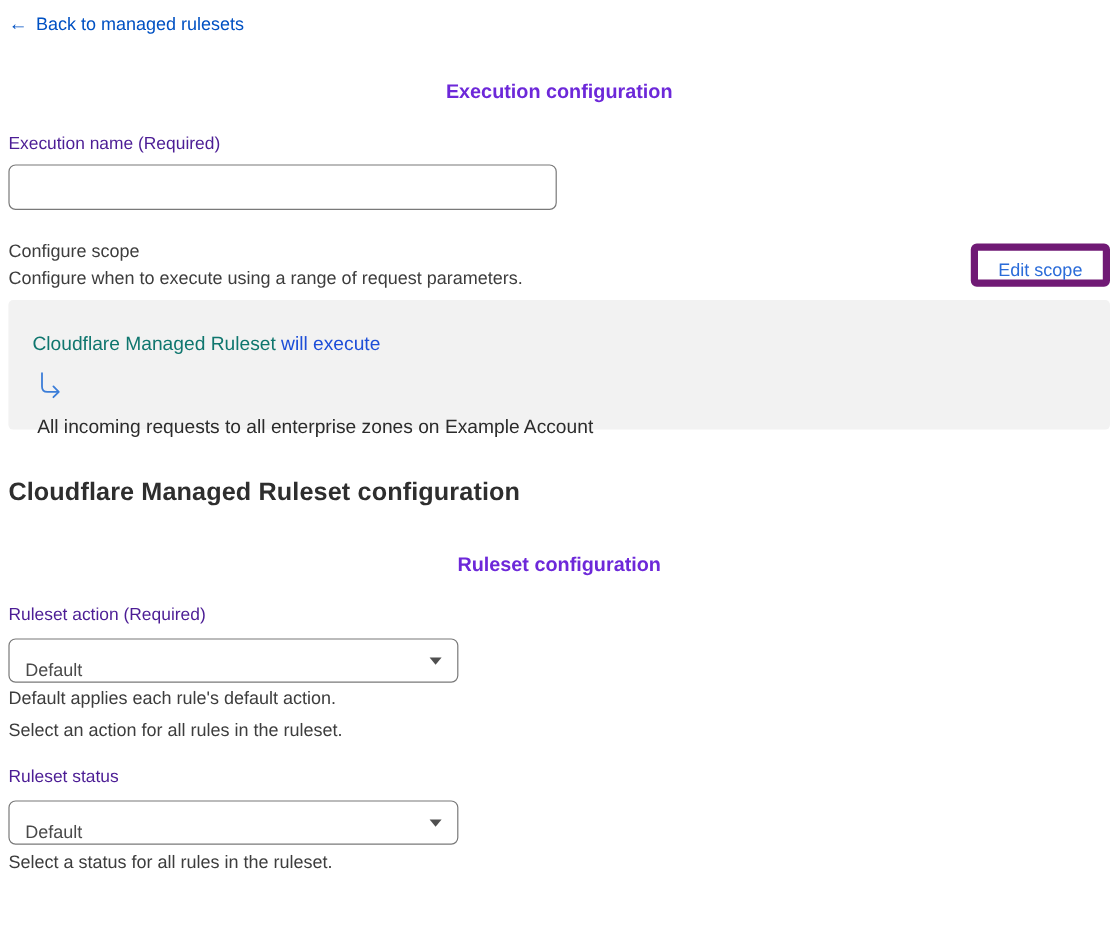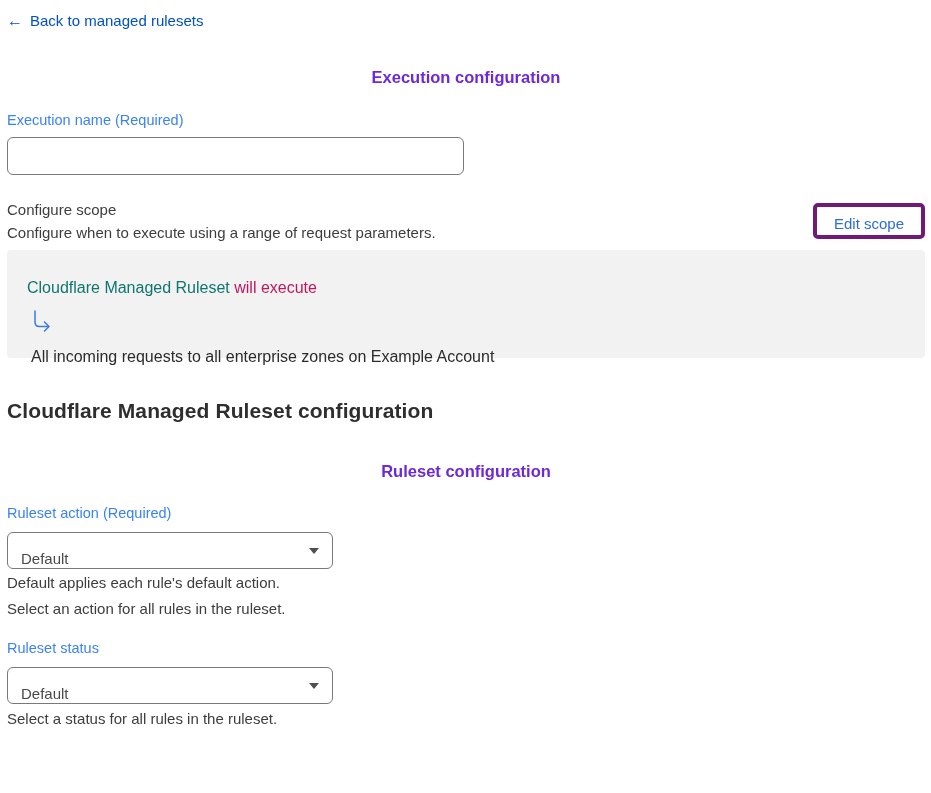--- a/index.html
+++ b/index.html
@@ -45,21 +45,21 @@
     font-weight: 700;
     color: #6d28d9;
     line-height: 19px;
     text-align: center;
   }
   h2.section-title.tight { }
 
   .field-label {
     margin-top: 25px;
     font-size: 14.5px;
-    color: #3b82f6;
+    color: #4c1d95;
     line-height: 16px;
   }
 
   
   .text-input {
     display: block;
     margin-top: 9px;
     width: 457px;
     height: 38px;
     border: 1px solid #797979;
@@ -77,21 +77,21 @@
     margin-top: 25px;
     width: 918px;
     display: flex;
     justify-content: space-between;
     align-items: center;
   }
   .scope-label { font-size: 15px; color: #3d3d3d; line-height: 19px; }
   .scope-desc  { font-size: 15px; color: #3d3d3d; line-height: 19px; margin-top: 4px; }
   .edit-scope-btn {
     background: #ffffff;
-    border: 4px solid #701a75;
+    border: 6px solid #701a75;
     color: #2b6cd9;
     border-radius: 5px;
     font-family: inherit;
     font-size: 15px;
     padding: 8px 17px;
     height: 36px;
     cursor: pointer;
     line-height: 18px;
   }
 
@@ -99,41 +99,41 @@
   .scope-panel {
     margin-top: 8px;
     width: 918px;
     height: 108px;
     background: #f2f2f2;
     border-radius: 4px;
     padding: 28px 20px 0 20px;
   }
   .scope-panel .line1 { font-size: 16px; line-height: 20px; }
   .scope-panel .ruleset-name { color: #0f766e; }
-  .scope-panel .will-execute { color: #be185d; margin-top: 35px; }
+  .scope-panel .will-execute { color: #1d4ed8; margin-top: 35px; }
   .scope-panel .line2 {
     margin-top: 11px;
     display: flex;
     align-items: flex-start;
     gap: 9px;
     margin-left: 4px;
     flex-direction: column;
   }
   .scope-panel .line2 .scope-text {
     font-size: 16px;
     color: #2b2b2b;
     line-height: 20px;
     padding-top: 5px;
   }
 
   
   .select-box {
     position: relative;
     margin-top: 11px;
-    width: 326px;
+    width: 375px;
     height: 37px;
     border: 1px solid #797979;
     border-radius: 6px;
     background: #ffffff;
     display: flex;
     align-items: center;
     padding: 16px 34px 0 13px;
     cursor: pointer;
   }
   .select-box .value { font-size: 15px; color: #4a4a4a; }

